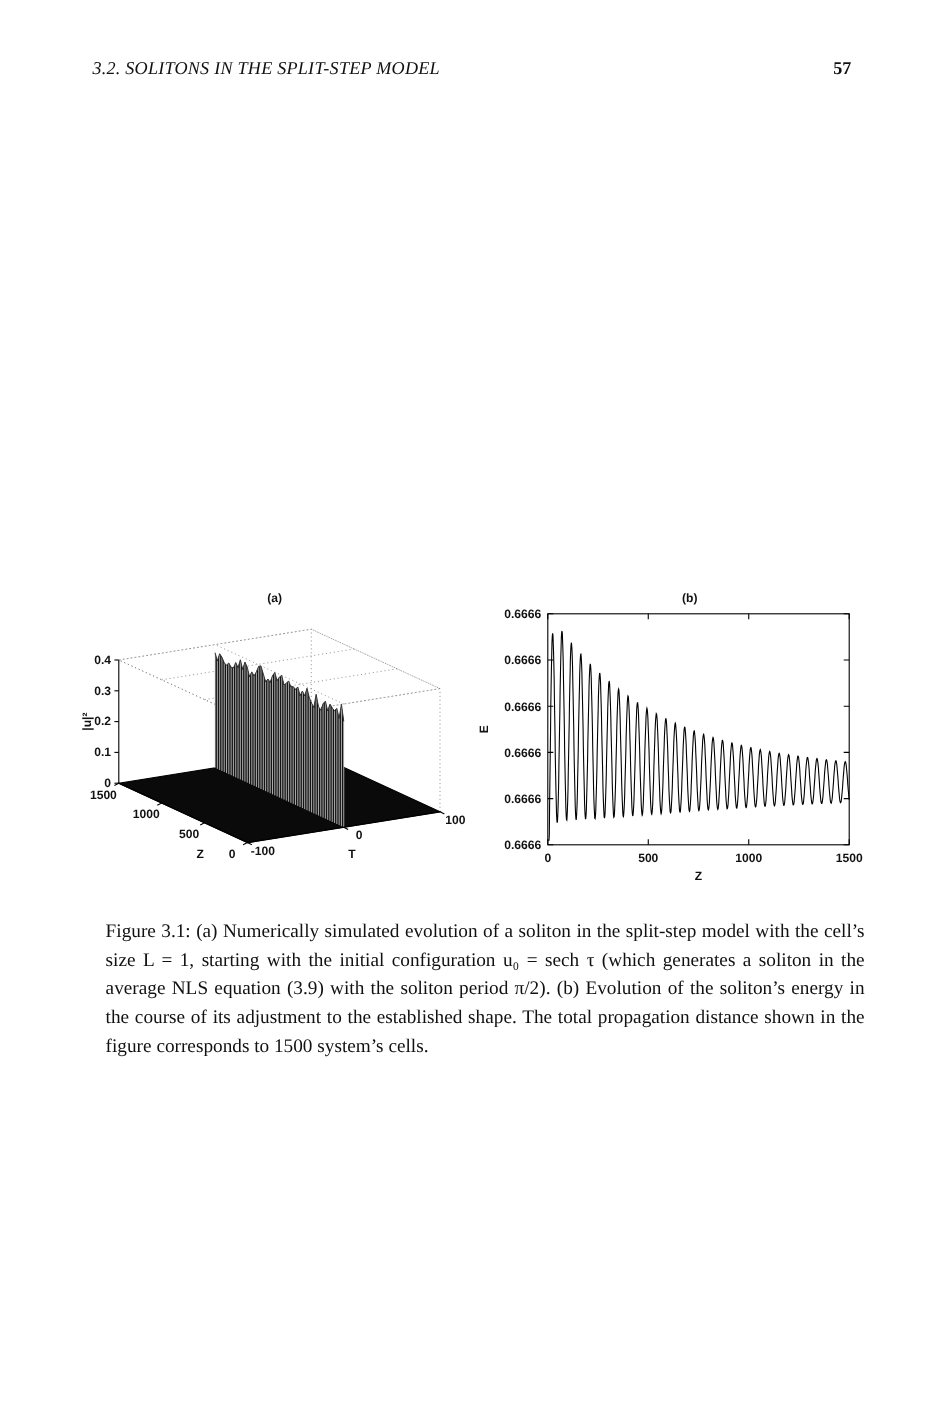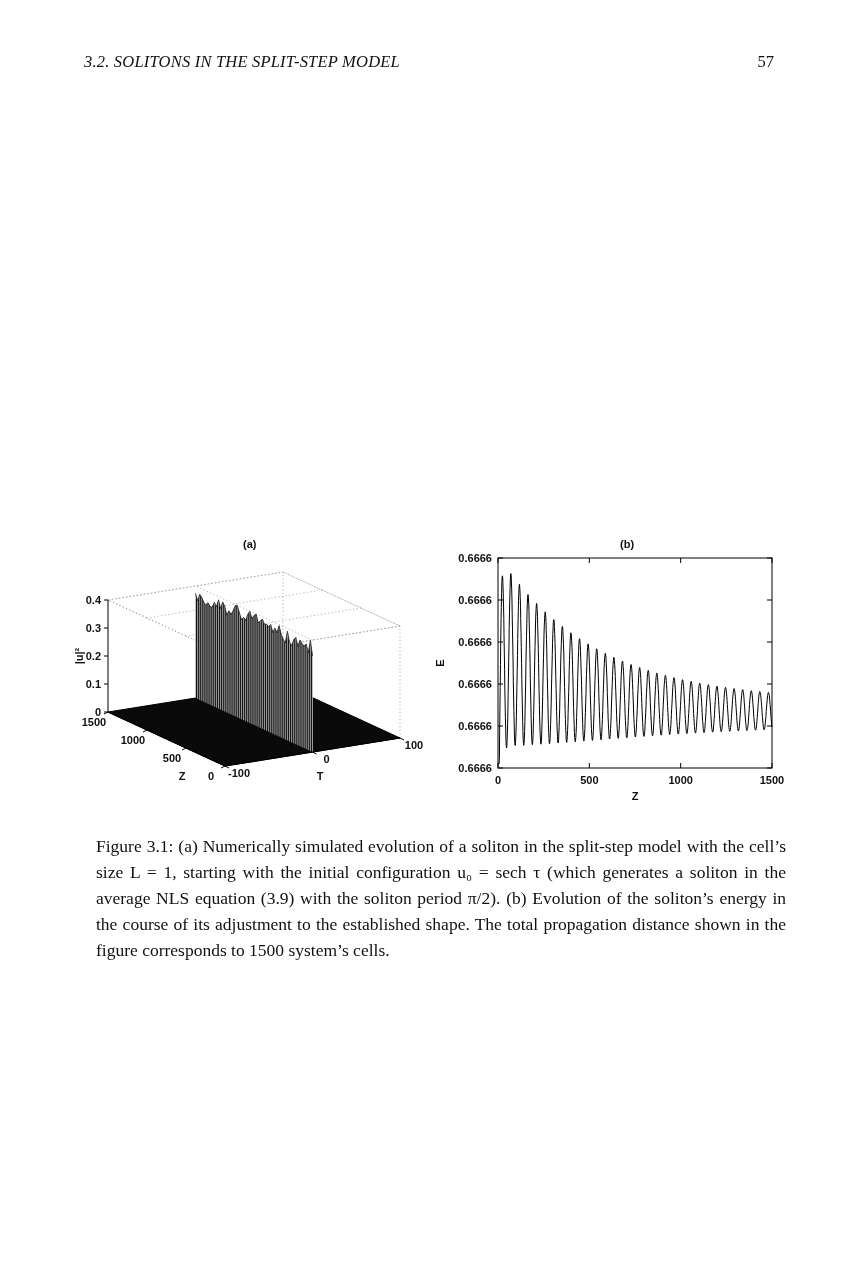--- a/index.html
+++ b/index.html
@@ -1,21 +1,21 @@
 <!DOCTYPE html>
 <html><head>
 <meta charset="utf-8">
 <style>
   html,body{margin:0;padding:0;background:#ffffff;}
   .page{position:relative;width:856px;height:1276px;background:#fff;overflow:hidden;
         font-family:"Liberation Serif",serif;color:#111;}
   .running-head{position:absolute;top:52px;left:84px;right:82px;display:flex;
         justify-content:space-between;align-items:baseline;}
   .rh-title{font-style:italic;font-size:16.5px;letter-spacing:.2px;}
-  .rh-page{font-size:16.5px;}
+  .rh-page{font-size:16.5px;font-weight:bold;}
   .figure{position:absolute;top:530px;left:0;width:856px;height:300px;}
   .plot{position:absolute;top:0;}
   #plot-a{left:70px;width:400px;height:260px;}
   #plot-b{left:430px;width:370px;height:285px;}
   .panel-label{position:absolute;top:8px;font:bold 11px "Liberation Sans",sans-serif;color:#111;}
   .label-a{left:243px;}
   .label-b{left:620px;}
   svg text{font:bold 11px "Liberation Sans",sans-serif;fill:#111;}
   .caption{position:absolute;top:822px;left:84px;width:690px;margin:12px;
         font-size:17.5px;line-height:1.48;text-align:justify;}

